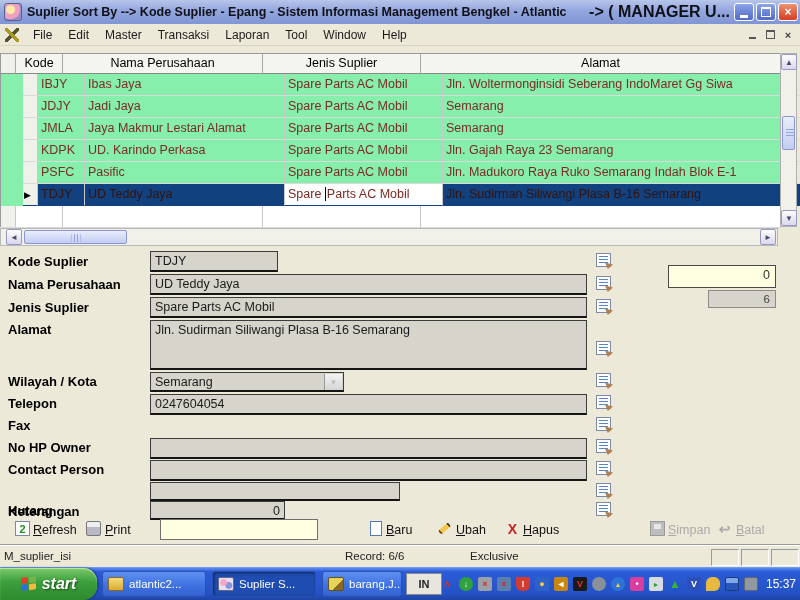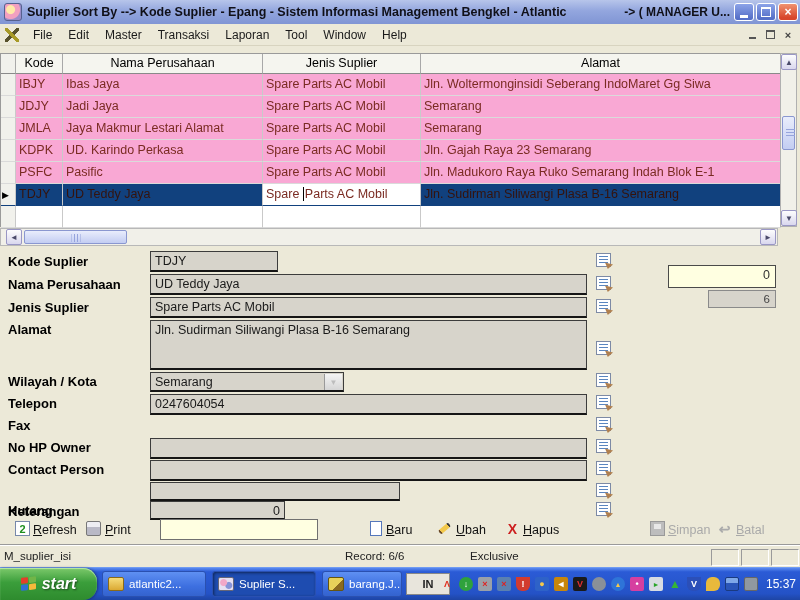--- a/index.html
+++ b/index.html
@@ -7,21 +7,21 @@
     font-family:"Liberation Sans",sans-serif;background:#ECE9D8;}
 
   
   .titlebar{position:absolute;left:0;top:0;width:800px;height:24px;
     background:linear-gradient(180deg,#B7C5EA 0%,#93A6DE 45%,#8095D4 100%);
     display:flex;align-items:center;padding-left:4px;box-sizing:border-box;}
   .app-icon{width:16px;height:16px;border-radius:3px;margin-right:5px;
     background:radial-gradient(circle at 35% 35%,#FFE9A8 0 4px,#F2A0C0 5px 9px,#9A8CC8 10px);
     border:1px solid #56618f;flex:0 0 auto;}
   .title-text{font-size:12.5px;font-weight:bold;color:#101018;white-space:nowrap;overflow:hidden;}
-  .title-right{font-size:12px;font-weight:bold;color:#101018;white-space:nowrap;margin-left:auto;margin-right:4px;}
+  .title-right{font-size:16px;font-weight:bold;color:#101018;white-space:nowrap;margin-left:auto;margin-right:4px;}
   .winbtn{width:20px;height:18px;border-radius:3px;margin-right:2px;flex:0 0 auto;
     border:1px solid #fff;display:flex;align-items:center;justify-content:center;
     color:#fff;font-size:12px;font-weight:bold;
     background:linear-gradient(180deg,#8CA3E8 0%,#5670C8 90%);box-sizing:border-box;}
   .winbtn.close{background:linear-gradient(180deg,#F0926F 0%,#D8472B 85%);}
   .glyph-min{display:inline-block;width:8px;height:3px;background:#fff;margin-top:8px;}
   .glyph-restore{display:inline-block;width:8px;height:7px;border:1px solid #fff;border-top:2px solid #fff;}
 
   
   .menubar{position:absolute;left:0;top:24px;width:800px;height:22px;background:#ECE9D8;
@@ -45,21 +45,21 @@
   .hcell{background:#F5F5EF;border-right:1px solid #A8A8A8;border-bottom:1px solid #8a8a8a;
     font-size:12.5px;color:#000;text-align:center;line-height:19px;box-sizing:border-box;
     overflow:hidden;white-space:nowrap;}
   .cell{border-right:1px solid #C9C9C9;border-bottom:1px solid #DADADA;font-size:12.5px;
     color:#7A2B22;line-height:21px;padding:0 3px;box-sizing:border-box;overflow:hidden;white-space:nowrap;}
   .c-sel{width:15px;flex:0 0 15px;background:#F1F1EC;padding:0 1px;color:#000;}
   .c-kode{width:47px;flex:0 0 47px;}
   .c-nama{width:200px;flex:0 0 200px;}
   .c-jenis{width:158px;flex:0 0 158px;}
   .c-alamat{width:360px;flex:0 0 360px;}
-  .g-row.data{background:#f9a8d4;}
+  .g-row.data{background:#86efac;padding-left:22px;}
   .g-row.empty{background:#FFFFFF;}
   .g-row.selected .cell{background:#11417E;border-bottom-color:#11417E;color:#35130C;}
   .g-row.selected .c-sel{background:#F1F1EC;color:#000;}
   .g-row.selected .editcell{background:#FFFFFF;color:#7A2B22;}
   .caret{display:inline-block;width:1px;height:14px;background:#000;vertical-align:middle;margin:0 1px 2px 0;}
   .rowmark{font-size:9px;line-height:21px;color:#000;}
 
   
   .vscroll{position:absolute;left:780px;top:53px;width:17px;height:174px;background:#F1F0E9;
     border:1px solid #b0b0b0;box-sizing:border-box;}
@@ -135,21 +135,21 @@
     background:linear-gradient(180deg,#5F90F2 0%,#3D6FE0 60%,#3463CE 100%);
     border:1px solid #2a50b0;box-sizing:border-box;color:#fff;font-size:11.5px;
     padding:0 5px;overflow:hidden;white-space:nowrap;}
   .taskbtn.active{background:#1E4CB0;box-shadow:inset 1px 1px 3px rgba(0,0,0,.5);}
   .task-ico{width:14px;height:12px;margin-right:5px;flex:0 0 auto;border-radius:2px;}
   .ico-folder{background:linear-gradient(180deg,#F6DC7A,#DBA933);border:1px solid #8a6a1a;}
   .ico-people{background:
       radial-gradient(circle at 33% 38%,#F2A8C8 0 3px,transparent 4px),
       radial-gradient(circle at 70% 62%,#8694D8 0 3px,transparent 4px),#E6E0F2;border:1px solid #667;}
   .ico-tool{background:linear-gradient(135deg,#E8D25A 0 60%,#8a6a20 60%);border:1px solid #665510;}
-  .langbox{position:absolute;left:406px;top:5px;width:44px;height:22px;background:#E8E5DC;
+  .langbox{position:absolute;left:406px;top:5px;width:36px;height:22px;background:#E8E5DC;
     border:1px solid #888;color:#222;font-size:11px;font-weight:bold;
     display:flex;align-items:center;justify-content:center;box-sizing:border-box;}
   .tray{position:absolute;left:440px;top:9px;display:flex;align-items:center;}
   .tray-ico{width:14px;height:14px;margin-right:5px;border-radius:2px;
     display:flex;align-items:center;justify-content:center;font-size:9px;font-weight:bold;box-sizing:border-box;}
   .clock{position:absolute;right:4px;top:9px;color:#fff;font-size:12px;}
 </style>
 </head>
 <body>
 

